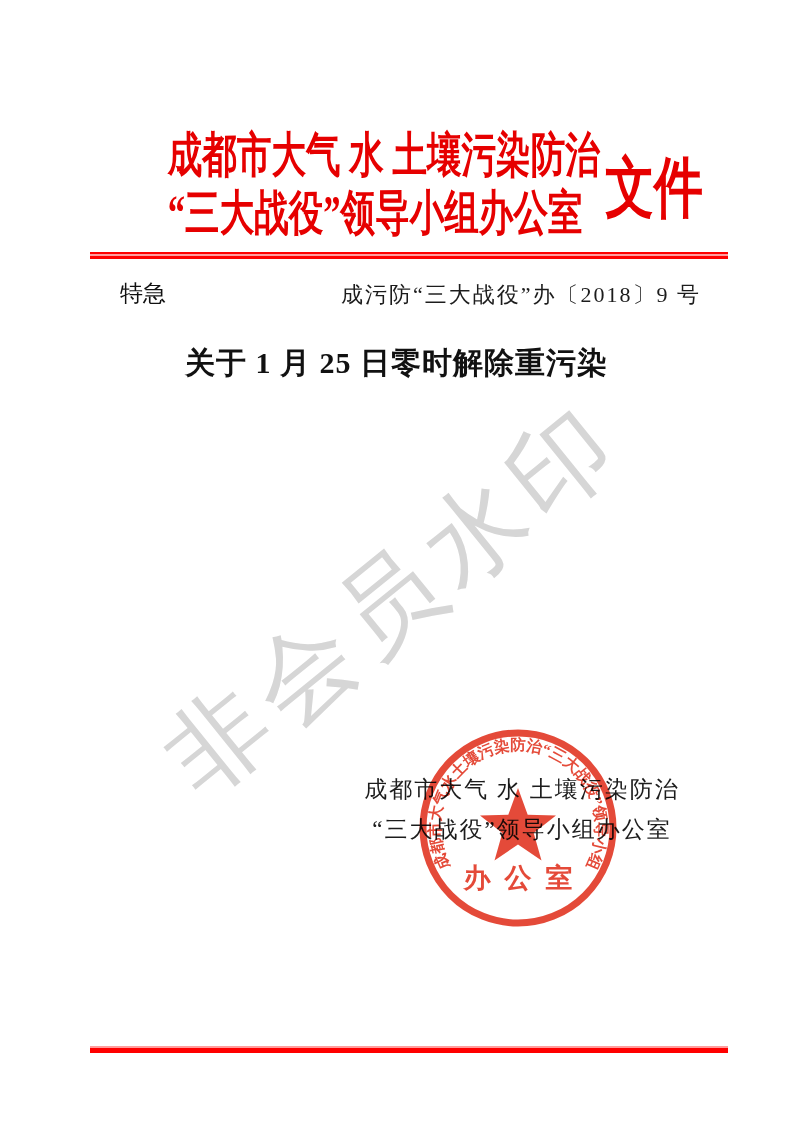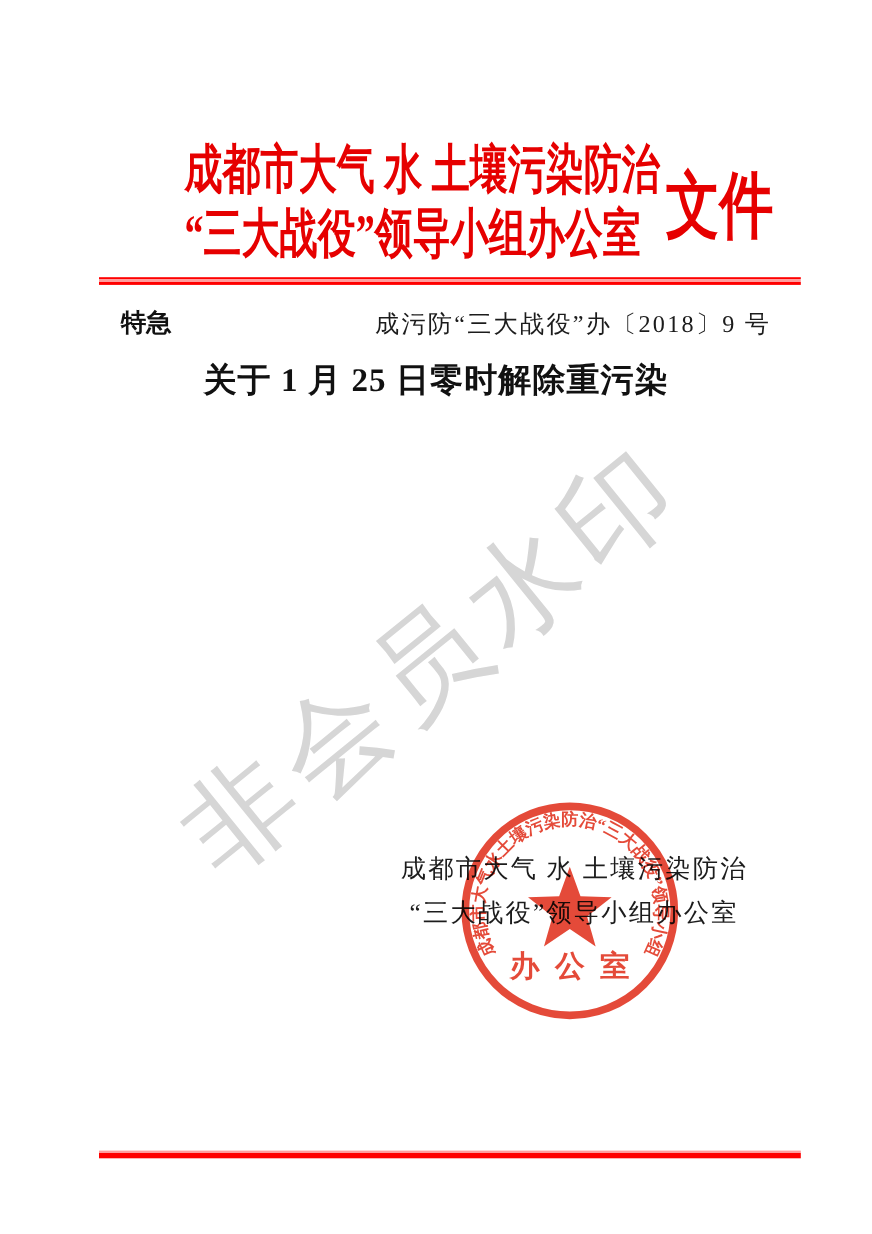--- a/index.html
+++ b/index.html
@@ -63,38 +63,38 @@
   .rule.top{
     top:252px;
     background:linear-gradient(to bottom,#ff0000 0 2px,#ff9d9d 2px 4px,#ff0000 4px 7px);
   }
   .rule.bottom{
     top:1046px;
     background:linear-gradient(to bottom,#ff9d9d 0 2px,#ff0000 2px 7px);
   }
   .urgency{
     position:absolute;
-    left:110px;top:278px;
+    left:120px;top:278px;
     font-family:"Liberation Sans","DejaVu Sans",sans-serif;
-    font-weight:bold;
+    font-weight:normal;
     font-size:23px;
     color:#111111;
     z-index:1;
   }
   .doc-number{
     position:absolute;
     right:92px;top:280px;
     font-size:22px;
     letter-spacing:2px;
     color:#1c1c1c;
     z-index:1;
   }
   .doc-title{
     position:absolute;
-    left:0;top:324px;
+    left:0;top:341px;
     width:793px;
     text-align:center;
     font-weight:bold;
     font-size:30px;
     line-height:43px;
     letter-spacing:1px;
     color:#111111;
     z-index:1;
   }
   .body-text{

